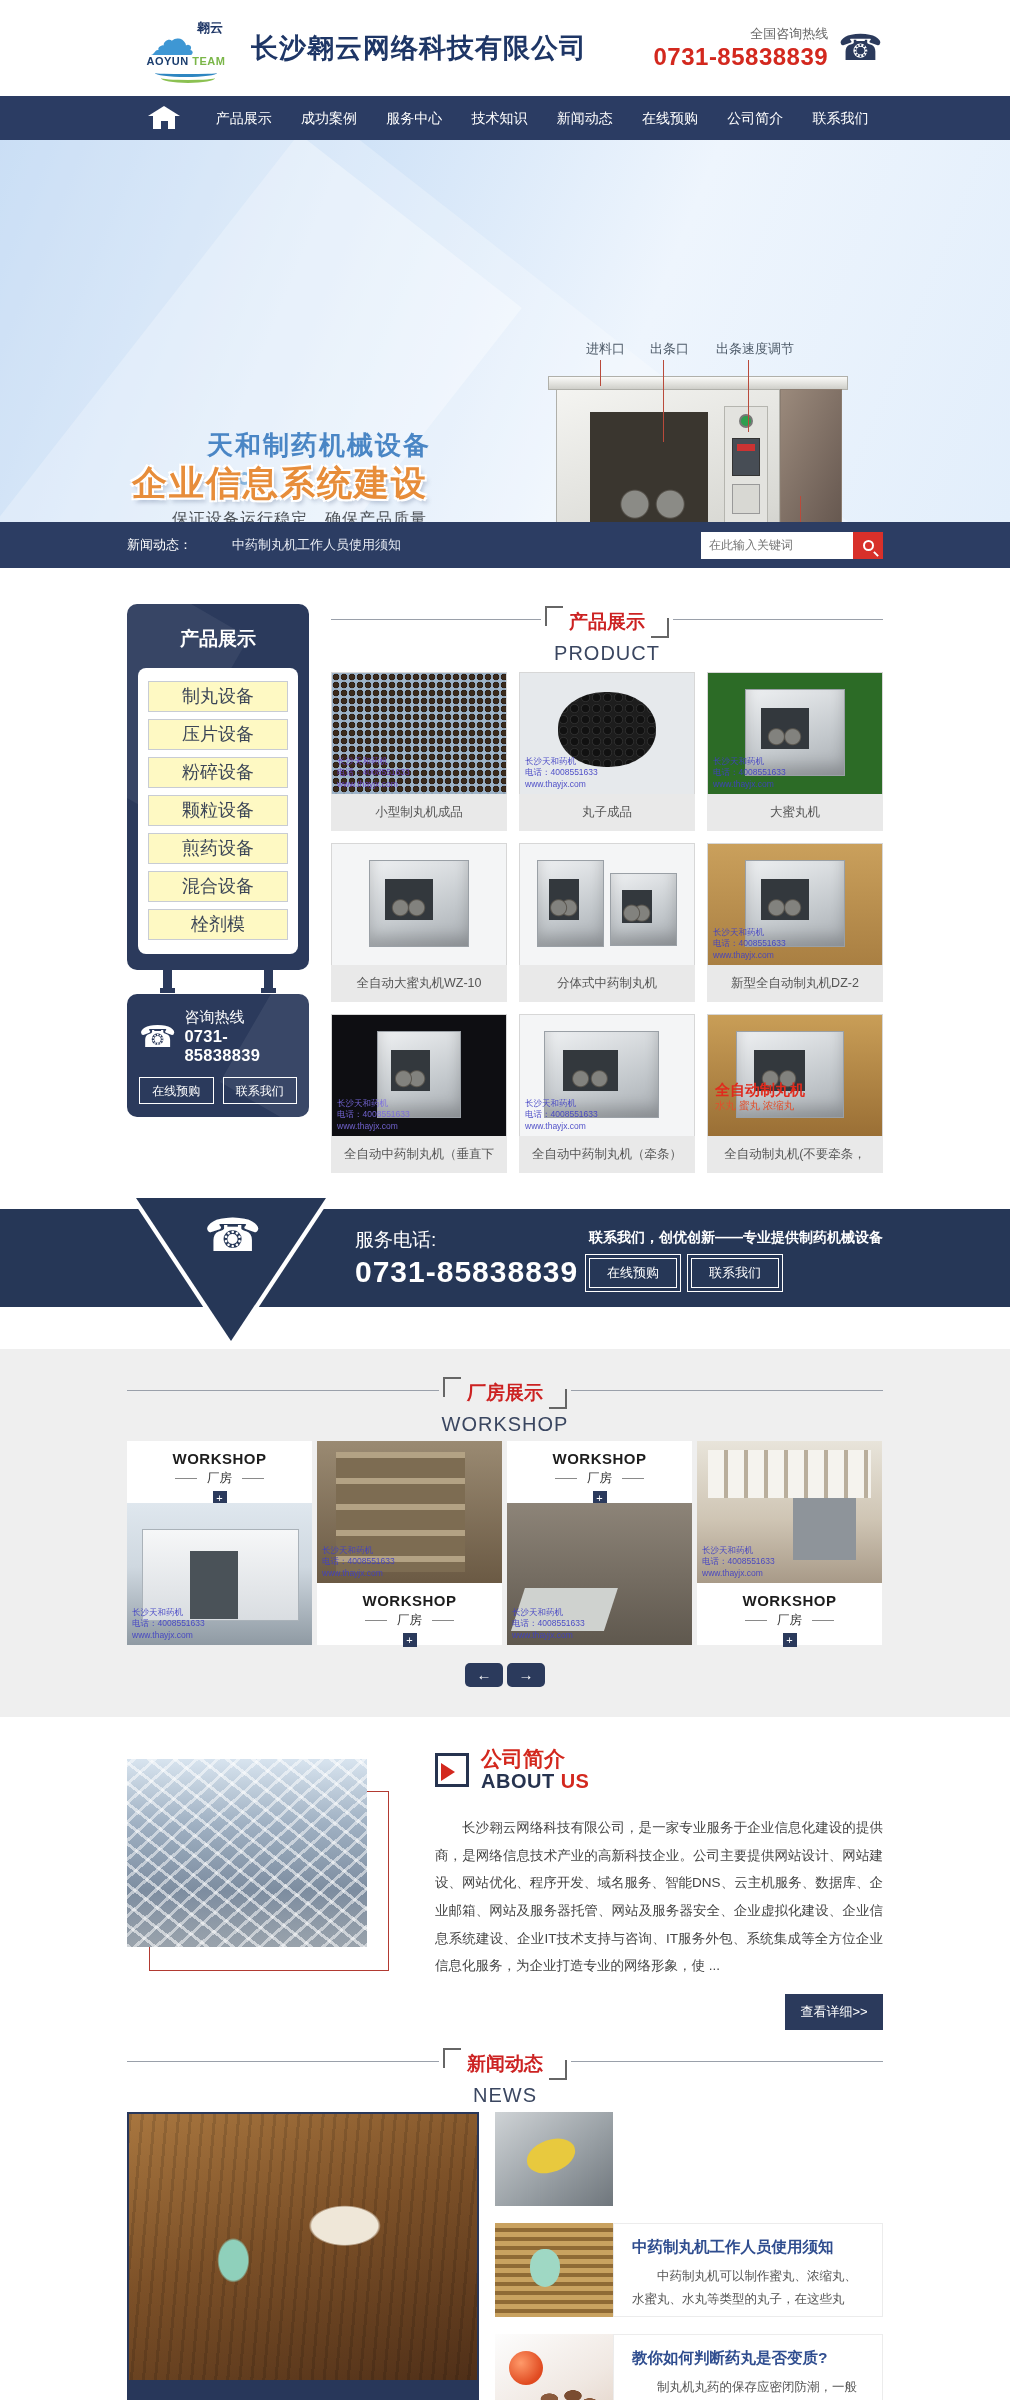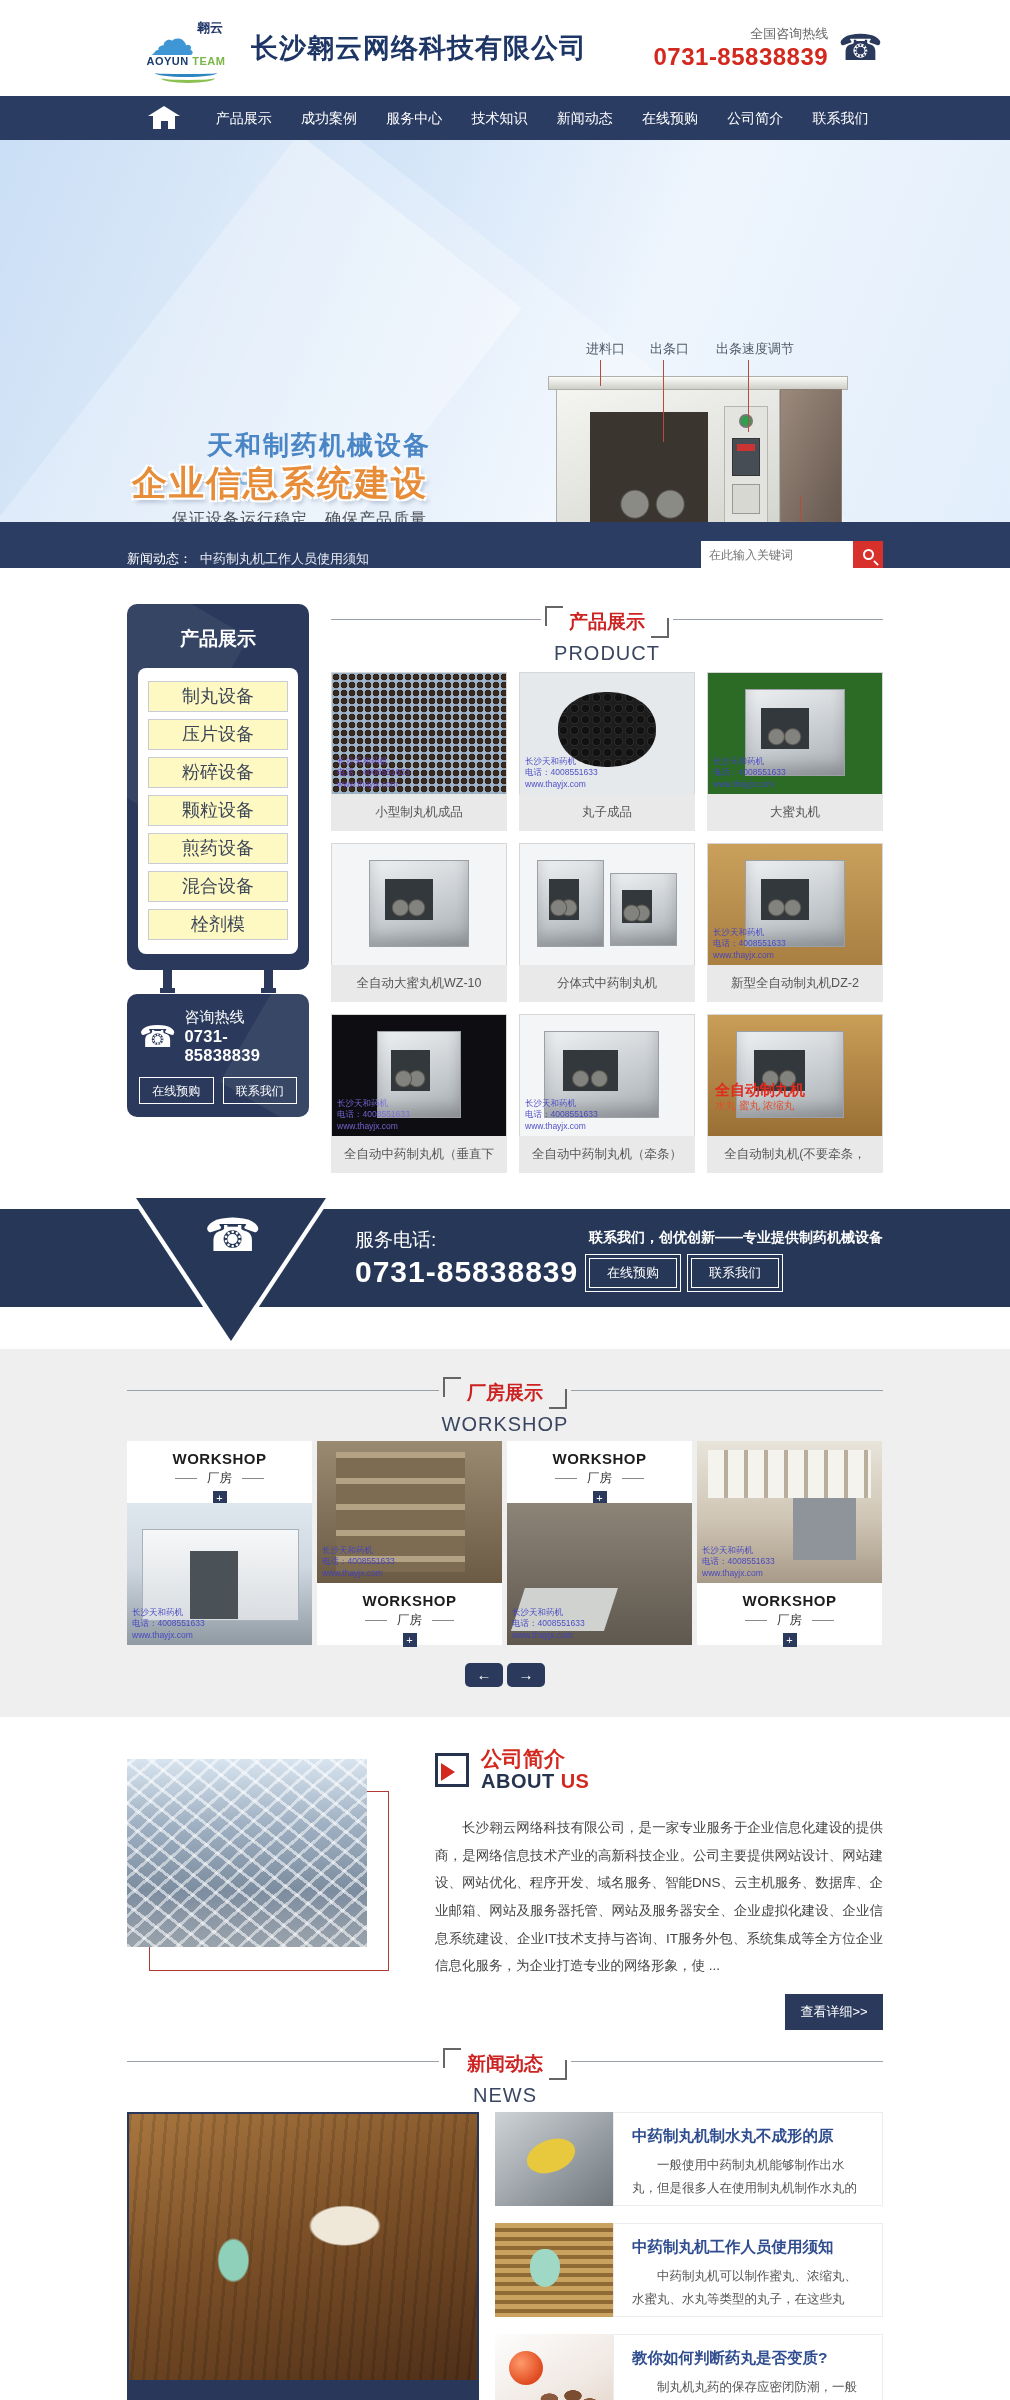--- a/index.html
+++ b/index.html
@@ -62,21 +62,21 @@
   .m-panel { position:absolute; left:168px; top:30px; width:44px; height:150px; background:#e3e3df; border:1px solid #b5b5af; }
   .m-btn { position:absolute; left:183px; top:38px; width:14px; height:14px; border-radius:50%; background:#2e9e4f; border:2px solid #777; }
   .m-disp { position:absolute; left:176px; top:62px; width:28px; height:38px; background:#474d55; border:1px solid #333; }
   .m-disp::before { content:""; position:absolute; left:4px; top:5px; width:18px; height:7px; background:#c33; }
   .m-sw { position:absolute; left:176px; top:108px; width:28px; height:30px; background:#d8d8d3; border:1px solid #999; }
   .mlabel { position:absolute; font-size:13px; color:#4d5a68; white-space:nowrap; }
   .mline { position:absolute; width:1px; background:#b94a3b; }
 
   
   .ticker { height:46px; background:#2c3d63; }
-  .ticker-inner { height:100%; display:flex; align-items:flex-end; }
+  .ticker-inner { height:100%; display:flex; align-items:center;gap:32px; }
   .ticker-label { color:#fff; font-size:13px; }
   .ticker-link { color:#e8ecf4; font-size:13px; margin-left:8px; }
   .searchbox { margin-left:auto; display:flex;border-radius:9px; }
   .searchbox input { width:152px; height:27px; border:none; font-size:12px; padding:0 8px; color:#333; background:#fff; outline:none; }
   .searchbox button { width:30px; height:27px; background:#d8302a; border:none; cursor:pointer; position:relative; }
   .mag { display:block; width:11px; height:11px; border:2px solid #fff; border-radius:50%; margin:0 auto; position:relative; }
   .mag::after { content:""; position:absolute; width:2px; height:6px; background:#fff; left:10px; top:9px; transform:rotate(-45deg); }
 
   
   .sec-head { position:relative; text-align:center; height:62px; }
@@ -584,24 +584,20 @@
         <div class="nc-bar">
           
           
           
         </div>
       </div>
       <div class="nlist">
 
         <div class="nitem">
           <div class="nthumb nt1"></div>
-          <div class="ncard">
-            <h4>中药制丸机制水丸不成形的原</h4>
-            <p>一般使用中药制丸机能够制作出水丸，但是很多人在使用制丸机制作水丸的</p>
-          </div>
         </div>
 
         <div class="nitem">
           <div class="nthumb nt2"></div>
           <div class="ncard">
             <h4>中药制丸机工作人员使用须知</h4>
             <p>中药制丸机可以制作蜜丸、浓缩丸、水蜜丸、水丸等类型的丸子，在这些丸</p>
           </div>
         </div>
 

